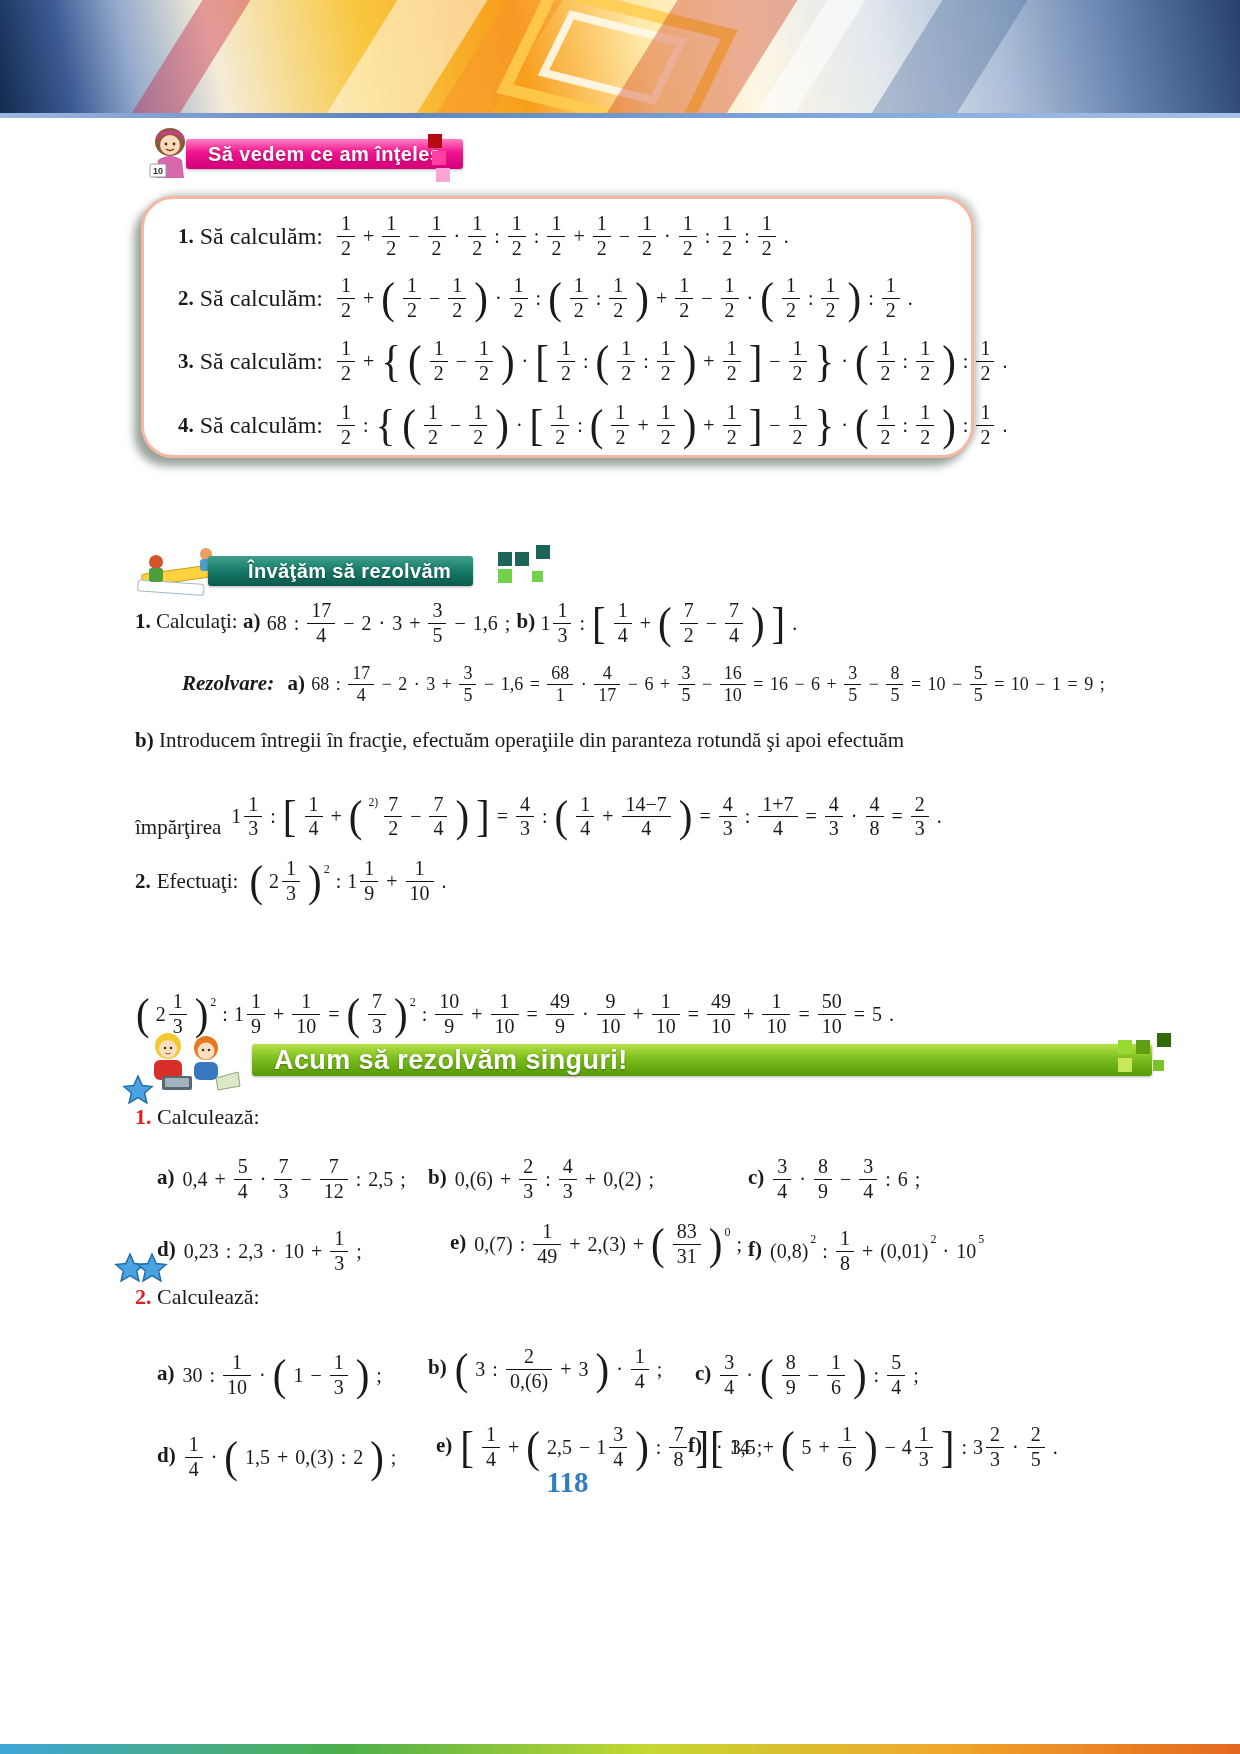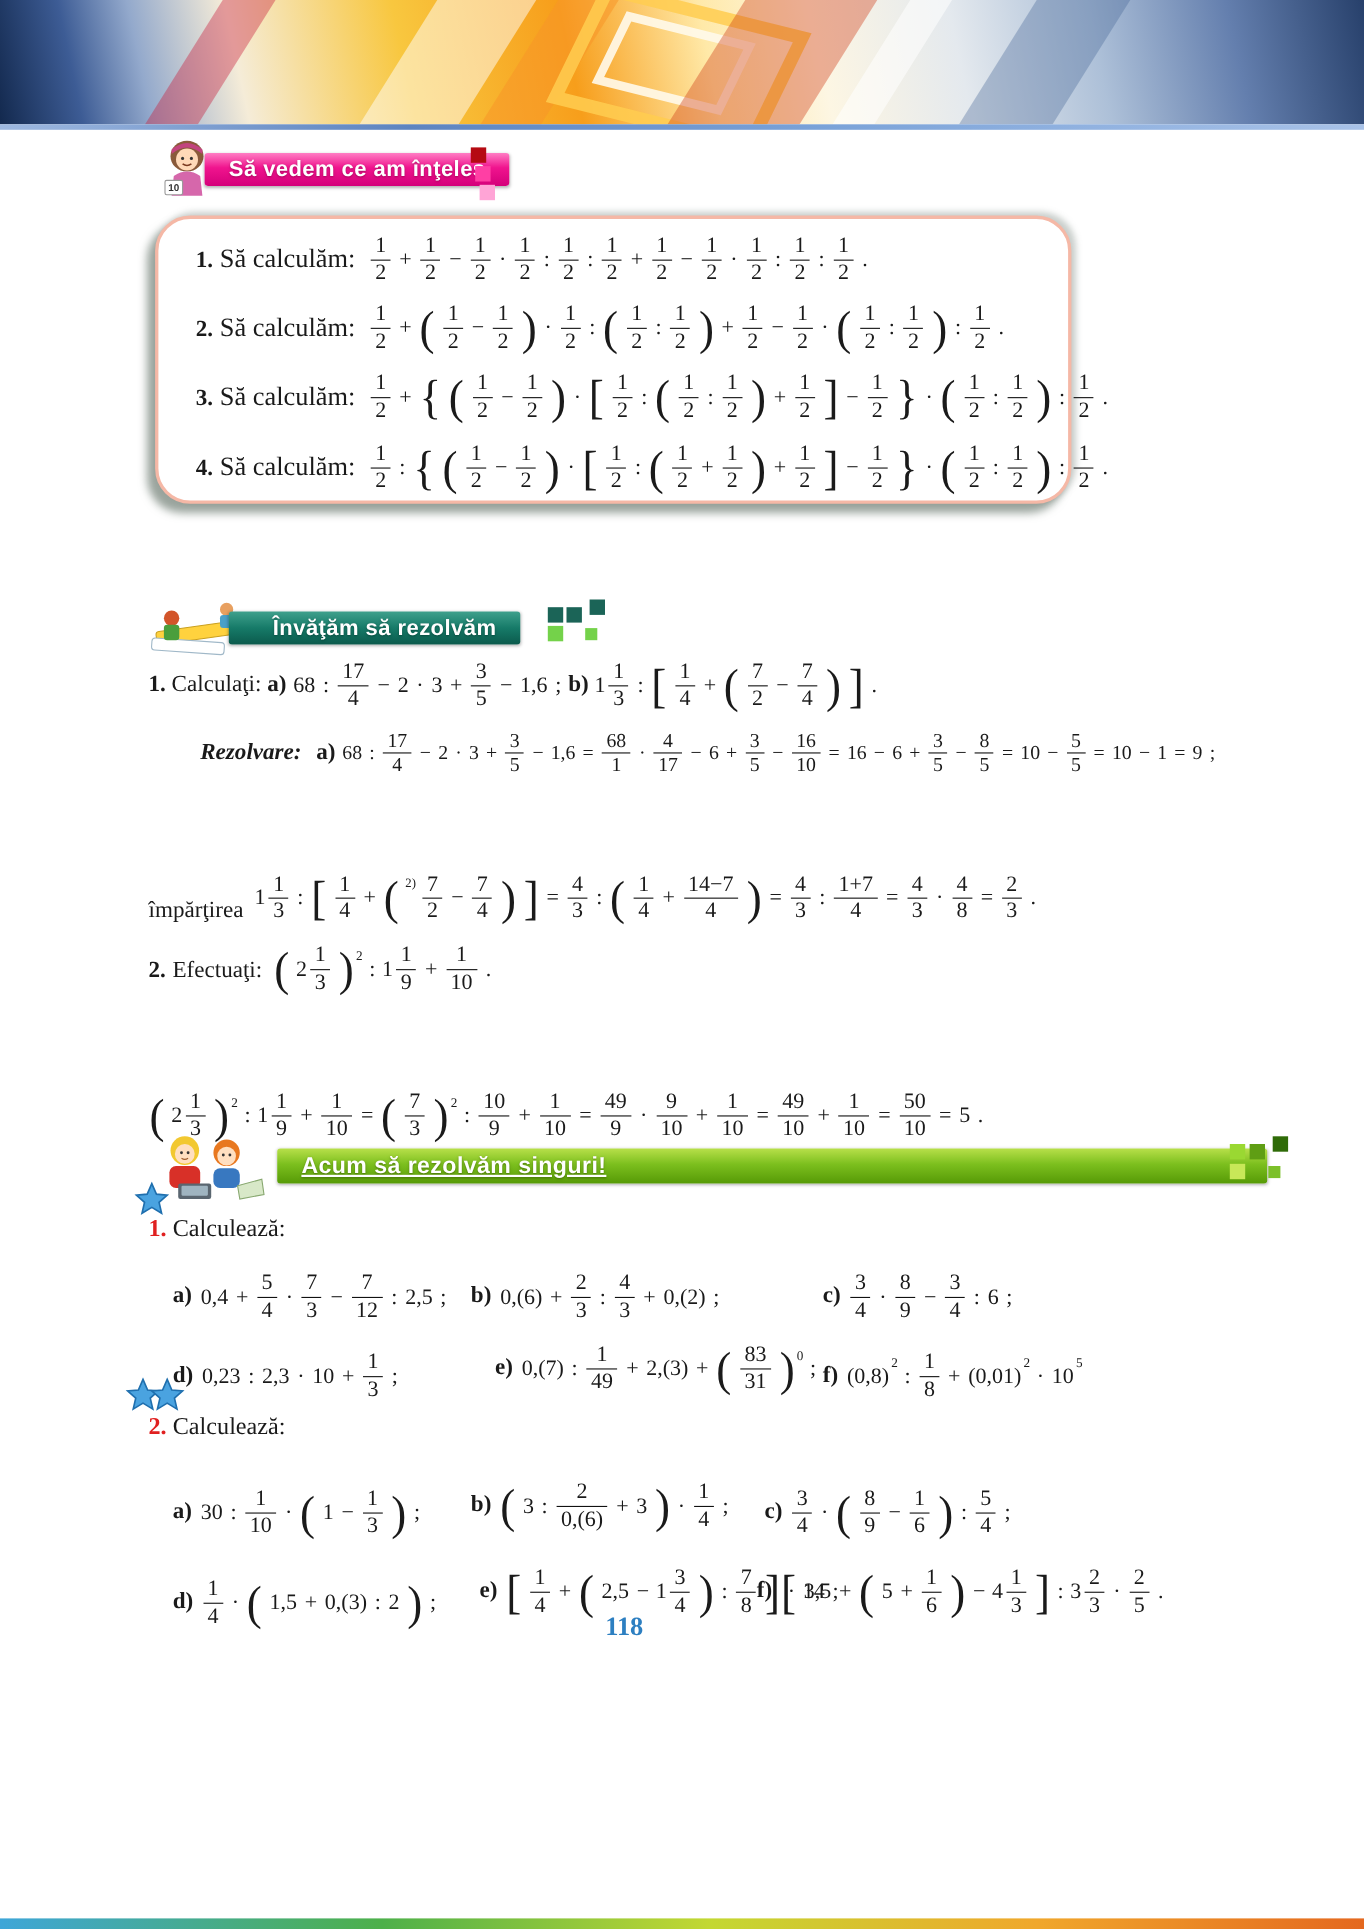--- a/index.html
+++ b/index.html
@@ -22,21 +22,21 @@
     background:linear-gradient(90deg,#9db8e0,#5d84c0 30%,#7aa2d8 60%,#a8c2e8);}
   .footer-strip{position:absolute;left:0;bottom:0;width:1240px;height:10px;
     background:linear-gradient(90deg,#3ea6d8 0%,#4db04a 28%,#c3d832 52%,#f0a72c 76%,#e4681f 100%);}
 
   
   .pill{position:absolute;height:30px;border-radius:3px;color:#fff;
     font-family:"Liberation Sans",sans-serif;font-weight:700;font-size:20px;line-height:30px;
     padding:0 22px;letter-spacing:.4px;white-space:nowrap;box-shadow:0 1px 3px rgba(0,0,0,.3);}
   .pill1{left:186px;top:139px;background:linear-gradient(180deg,#ff7ec4 0%,#f0148e 45%,#d4007a 100%);text-shadow:0 1px 2px rgba(120,0,60,.6);}
   .pill2{left:208px;top:556px;background:linear-gradient(180deg,#3fa08c 0%,#167a68 50%,#0b5a4c 100%);text-shadow:0 1px 2px rgba(0,50,40,.6);padding-left:40px;}
-  .pill3{left:252px;top:1044px;width:856px;background:linear-gradient(180deg,#b8e04a 0%,#7cbf1e 45%,#569a06 100%);text-shadow:0 1px 2px rgba(60,90,0,.7);font-size:21px;height:32px;line-height:32px;text-decoration:underline;}
+  .pill3{left:252px;top:1044px;width:856px;background:linear-gradient(180deg,#b8e04a 0%,#7cbf1e 45%,#569a06 100%);text-shadow:0 1px 2px rgba(60,90,0,.7);font-size:27px;height:32px;line-height:32px;}
   .sq{position:absolute;}
   .sqbox{width:14px;height:14px;}
 
   
   .roundbox{position:absolute;left:141px;top:196px;width:833px;height:262px;
     border:3px solid #f5b8a6;border-radius:32px;background:#fff;
     box-shadow:-7px 8px 8px rgba(100,115,105,.65),4px -3px 6px rgba(100,115,105,.35);
     padding:6px 0 0 34px;box-sizing:border-box;}
   .bex{display:flex;align-items:center;height:62px;white-space:nowrap;}
   .bex.tall{height:64px;}
@@ -62,21 +62,21 @@
   .mexpr sup.s{font-size:.6em;vertical-align:1.05em;margin-left:1px;}
   .amp{font-size:.58em;vertical-align:1.35em;margin-right:-1px;}
   .msmall .mexpr, .mexpr.msmall{font-size:18px;}
 
   
   .pit{position:absolute;white-space:nowrap;font-size:21px;margin-top:16px;}
   .ilab{font-weight:700;margin-right:7px;}
   .star{position:absolute;width:32px;height:32px;}
 
   .pagenum{position:absolute;left:0;top:1466px;width:1135px;text-align:center;
-    color:#2d7fc1;font-weight:700;font-size:24px;}
+    color:#2d7fc1;font-weight:700;font-size:29px;}
 </style>
 </head>
 <body>
 
 <div class="page">
 
   <div class="hero">
     <div class="sk hk5"></div>
     <div class="sk hk1"></div>
     <div class="sk hk2"></div>
@@ -156,20 +156,24 @@
     <b>b)</b>
     <span class="mexpr"><span class="mint">1</span><span class="frac"><span class="fn">1</span><span class="fd">3</span></span> <span class="mt">:</span> <span class="big">[</span> <span class="frac"><span class="fn">1</span><span class="fd">4</span></span> <span class="mt">+</span> <span class="big">(</span> <span class="frac"><span class="fn">7</span><span class="fd">2</span></span> <span class="mt">−</span> <span class="frac"><span class="fn">7</span><span class="fd">4</span></span> <span class="big">)</span> <span class="big">]</span> <span class="mt">.</span></span>
   </div>
 
   <div class="trow" style="top:664px;margin-left:47px;">
     <span class="rez">Rezolvare:</span>
     <b>a)</b>
     <span class="mexpr msmall"><span class="mt">68</span> <span class="mt">:</span> <span class="frac"><span class="fn">17</span><span class="fd">4</span></span> <span class="mt">−</span> <span class="mt">2</span> <span class="mt">·</span> <span class="mt">3</span> <span class="mt">+</span> <span class="frac"><span class="fn">3</span><span class="fd">5</span></span> <span class="mt">−</span> <span class="mt">1,6</span> <span class="mt">=</span> <span class="frac"><span class="fn">68</span><span class="fd">1</span></span> <span class="mt">·</span> <span class="frac"><span class="fn">4</span><span class="fd">17</span></span> <span class="mt">−</span> <span class="mt">6</span> <span class="mt">+</span> <span class="frac"><span class="fn">3</span><span class="fd">5</span></span> <span class="mt">−</span> <span class="frac"><span class="fn">16</span><span class="fd">10</span></span> <span class="mt">=</span> <span class="mt">16</span> <span class="mt">−</span> <span class="mt">6</span> <span class="mt">+</span> <span class="frac"><span class="fn">3</span><span class="fd">5</span></span> <span class="mt">−</span> <span class="frac"><span class="fn">8</span><span class="fd">5</span></span> <span class="mt">=</span> <span class="mt">10</span> <span class="mt">−</span> <span class="frac"><span class="fn">5</span><span class="fd">5</span></span> <span class="mt">=</span> <span class="mt">10</span> <span class="mt">−</span> <span class="mt">1</span> <span class="mt">=</span> <span class="mt">9</span> <span class="mt">;</span></span>
   </div>
 
+  <div class="trow" style="top:728px;">
+    <b>b)</b>
+    <span>Introducem întregii în fracţie, efectuăm operaţiile din paranteza rotundă şi apoi efectuăm</span>
+  </div>
 
   <div class="trow" style="top:760px;height:80px;display:flex;align-items:flex-end;">
     <span style="margin-right:10px;">împărţirea</span>
     <span class="mexpr"><span class="mint">1</span><span class="frac"><span class="fn">1</span><span class="fd">3</span></span> <span class="mt">:</span> <span class="big">[</span> <span class="frac"><span class="fn">1</span><span class="fd">4</span></span> <span class="mt">+</span> <span class="big">(</span> <span class="amp">2)</span> <span class="frac"><span class="fn">7</span><span class="fd">2</span></span> <span class="mt">−</span> <span class="frac"><span class="fn">7</span><span class="fd">4</span></span> <span class="big">)</span> <span class="big">]</span> <span class="mt">=</span> <span class="frac"><span class="fn">4</span><span class="fd">3</span></span> <span class="mt">:</span> <span class="big">(</span> <span class="frac"><span class="fn">1</span><span class="fd">4</span></span> <span class="mt">+</span> <span class="frac"><span class="fn">14−7</span><span class="fd">4</span></span> <span class="big">)</span> <span class="mt">=</span> <span class="frac"><span class="fn">4</span><span class="fd">3</span></span> <span class="mt">:</span> <span class="frac"><span class="fn">1+7</span><span class="fd">4</span></span> <span class="mt">=</span> <span class="frac"><span class="fn">4</span><span class="fd">3</span></span> <span class="mt">·</span> <span class="frac"><span class="fn">4</span><span class="fd">8</span></span> <span class="mt">=</span> <span class="frac"><span class="fn">2</span><span class="fd">3</span></span> <span class="mt">.</span></span>
   </div>
 
   <div class="trow" style="top:846px;height:70px;display:flex;align-items:center;">
     <b style="margin-right:6px;">2.</b>
     <span style="margin-right:10px;">Efectuaţi:</span>
     <span class="mexpr"><span class="big">(</span> <span class="mint">2</span><span class="frac"><span class="fn">1</span><span class="fd">3</span></span> <span class="big">)</span><sup class="s">2</sup> <span class="mt">:</span> <span class="mint">1</span><span class="frac"><span class="fn">1</span><span class="fd">9</span></span> <span class="mt">+</span> <span class="frac"><span class="fn">1</span><span class="fd">10</span></span> <span class="mt">.</span></span>

